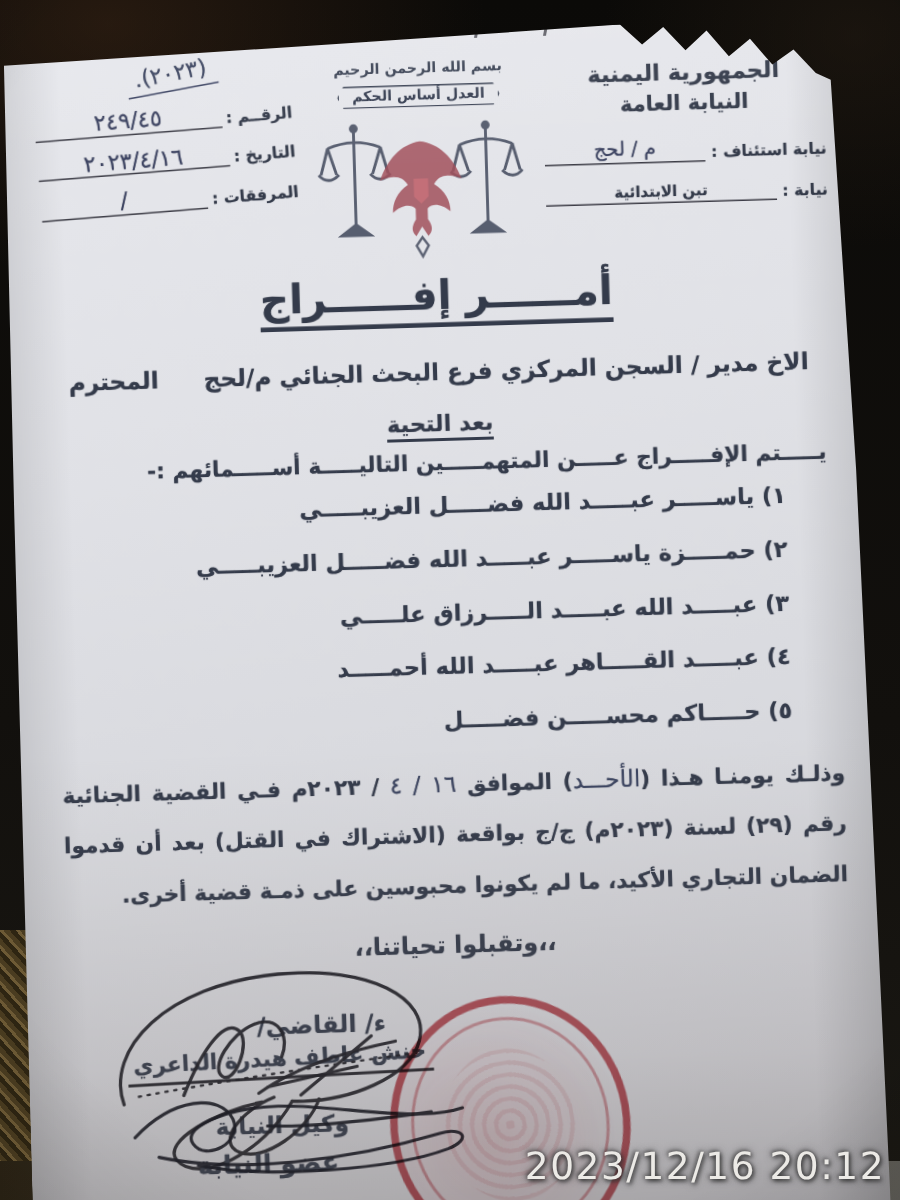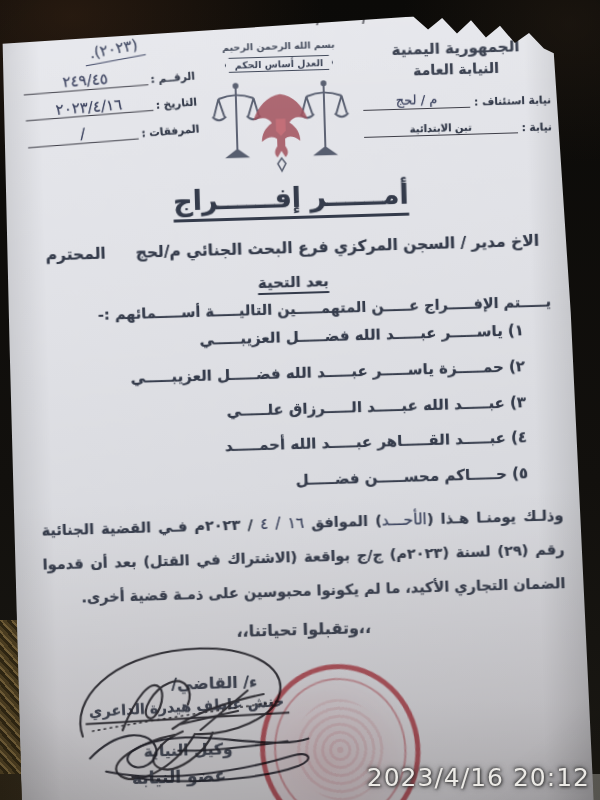--- a/index.html
+++ b/index.html
@@ -227,13 +227,13 @@
         </svg>
         <div class="pros-role printed">عضو النيابة</div>
       </div>
     </div>
 
   </div>
   <div class="paper-shading"></div>
 </div>
 
 <div class="vignette"></div>
-<div class="cam-ts">2023/4/16 20:12</div>
+<div class="cam-ts">2023/12/16 20:12</div>
 
 </body></html>

